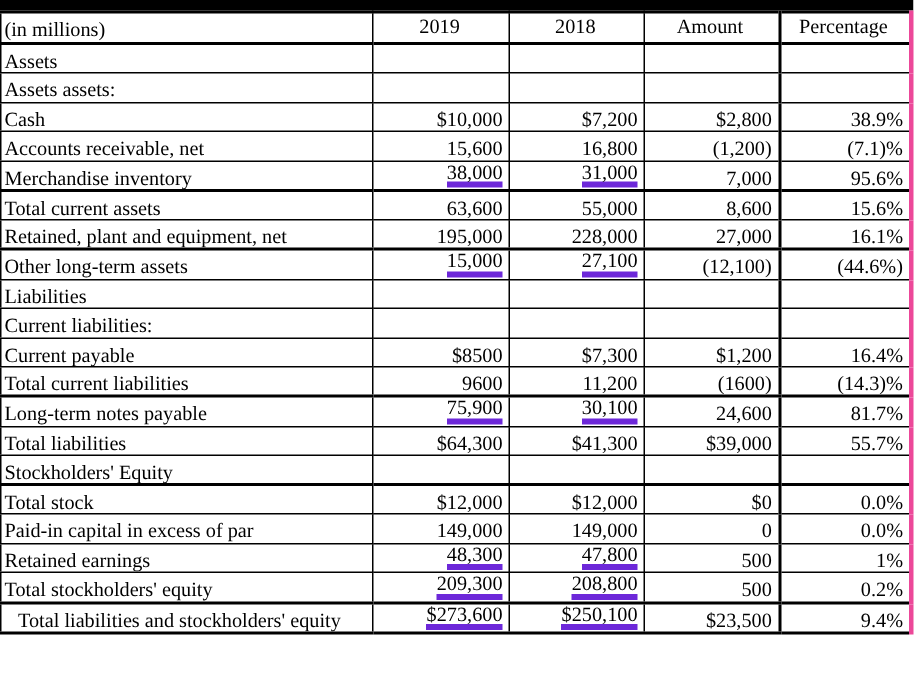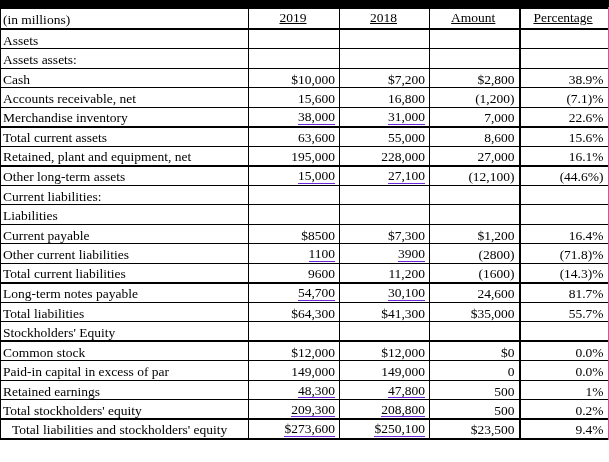--- a/index.html
+++ b/index.html
@@ -57,30 +57,30 @@
     border-right: 1px solid #000000;
     vertical-align: bottom;
     white-space: nowrap;
     overflow: hidden;
     font-weight: normal;
   }
 
   
   table.fin { border-left: 1px solid #000; border-top: 2px solid #000; }
   table.fin tr > td:last-child,
-  table.fin tr > th:last-child { border-right: 4px solid #ec4899; }
+  table.fin tr > th:last-child { border-right: 7px solid #ec4899; }
   table.fin tr:last-child > td { border-bottom: 2px solid #000; padding-left: 11px; }
 
   
   td.pct, th.pct { border-left: 2px solid #000000; }
 
   
   td.label, th.label { text-align: left; }
   td.num { text-align: right; }
-  th.num { text-align: center; font-weight: bold; text-decoration: underline; }
+  th.num { text-align: center; font-weight: bold; }
 
   
   tr.header th {
     height: 21px;
     border-bottom: 2px solid #000000;
     vertical-align: middle;
     font-size: 13.5px;
   }
   tr.header th.label {
     font-weight: normal;
@@ -95,21 +95,21 @@
   
   tr.thick-under > td { border-bottom: 2px solid #000000; }
 
   
   .ind0 { padding-left: 2px; }
   .ind1 { padding-left: 12px; }
   .ind2 { padding-left: 20px; }
   .ind3 { padding-left: 30px; }
 
   
-  .uline { border-bottom: 1px solid #6d28d9; padding-bottom: 0px; display: inline-block; }
+  .uline { border-bottom: 4px solid #6d28d9; padding-bottom: 0px; display: inline-block; }
 </style>
 </head>
 <body>
 
 <div id="sheet">
 
   <div id="top-band"></div>
 
   <table class="fin">
     <colgroup>
@@ -155,21 +155,21 @@
           <td class="num">15,600</td>
           <td class="num">16,800</td>
           <td class="num">(1,200)</td>
           <td class="num pct">(7.1)%</td>
         </tr>
         <tr class="thick-under">
           <td class="label ind3">Merchandise inventory</td>
           <td class="num"><span class="uline">38,000</span></td>
           <td class="num"><span class="uline">31,000</span></td>
           <td class="num">7,000</td>
-          <td class="num pct">22.6%</td>
+          <td class="num pct">95.6%</td>
         </tr>
         <tr>
           <td class="label ind1">Total current assets</td>
           <td class="num">63,600</td>
           <td class="num">55,000</td>
           <td class="num">8,600</td>
           <td class="num pct">15.6%</td>
         </tr>
         <tr class="thick-under">
           <td class="label ind1">Retained, plant and equipment, net</td>
@@ -179,77 +179,70 @@
           <td class="num pct">16.1%</td>
         </tr>
         <tr>
           <td class="label ind1">Other long-term assets</td>
           <td class="num"><span class="uline">15,000</span></td>
           <td class="num"><span class="uline">27,100</span></td>
           <td class="num">(12,100)</td>
           <td class="num pct">(44.6%)</td>
         </tr>
         <tr>
+          <td class="label ind0 bold">Liabilities</td>
+          <td class="num"></td>
+          <td class="num"></td>
+          <td class="num"></td>
+          <td class="num pct"></td>
+        </tr>
+        <tr>
           <td class="label ind1 bold">Current liabilities:</td>
-          <td class="num"></td>
-          <td class="num"></td>
-          <td class="num"></td>
-          <td class="num pct"></td>
-        </tr>
-        <tr>
-          <td class="label ind0 bold">Liabilities</td>
           <td class="num"></td>
           <td class="num"></td>
           <td class="num"></td>
           <td class="num pct"></td>
         </tr>
         <tr>
           <td class="label ind2">Current payable</td>
           <td class="num">$8500</td>
           <td class="num">$7,300</td>
           <td class="num">$1,200</td>
           <td class="num pct">16.4%</td>
         </tr>
-        <tr>
-          <td class="label ind2">Other current liabilities</td>
-          <td class="num"><span class="uline">1100</span></td>
-          <td class="num"><span class="uline">3900</span></td>
-          <td class="num">(2800)</td>
-          <td class="num pct">(71.8)%</td>
-        </tr>
         <tr class="thick-under">
           <td class="label ind2">Total current liabilities</td>
           <td class="num">9600</td>
           <td class="num">11,200</td>
           <td class="num">(1600)</td>
           <td class="num pct">(14.3)%</td>
         </tr>
         <tr>
           <td class="label ind0">Long-term notes payable</td>
-          <td class="num"><span class="uline">54,700</span></td>
+          <td class="num"><span class="uline">75,900</span></td>
           <td class="num"><span class="uline">30,100</span></td>
           <td class="num">24,600</td>
           <td class="num pct">81.7%</td>
         </tr>
         <tr>
           <td class="label ind0">Total liabilities</td>
           <td class="num">$64,300</td>
           <td class="num">$41,300</td>
-          <td class="num">$35,000</td>
+          <td class="num">$39,000</td>
           <td class="num pct">55.7%</td>
         </tr>
         <tr class="thick-under">
           <td class="label ind0 bold">Stockholders' Equity</td>
           <td class="num"></td>
           <td class="num"></td>
           <td class="num"></td>
           <td class="num pct"></td>
         </tr>
         <tr>
-          <td class="label ind0">Common stock</td>
+          <td class="label ind0">Total stock</td>
           <td class="num">$12,000</td>
           <td class="num">$12,000</td>
           <td class="num">$0</td>
           <td class="num pct">0.0%</td>
         </tr>
         <tr>
           <td class="label ind0">Paid-in capital in excess of par</td>
           <td class="num">149,000</td>
           <td class="num">149,000</td>
           <td class="num">0</td>

